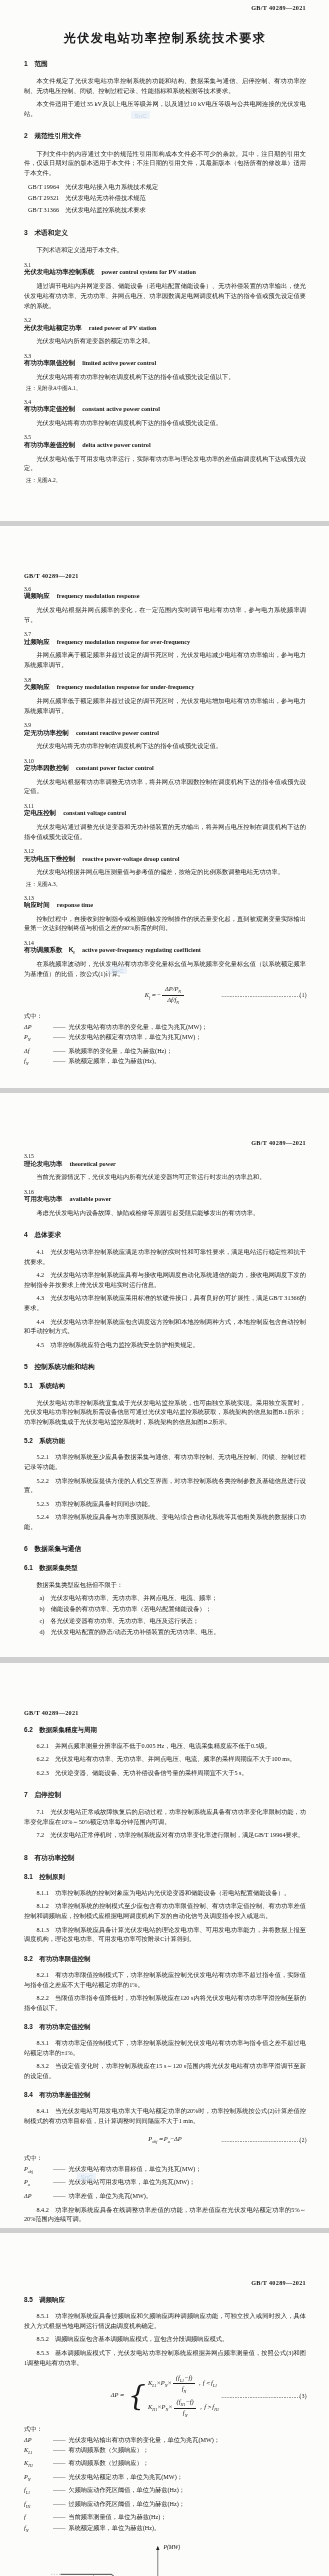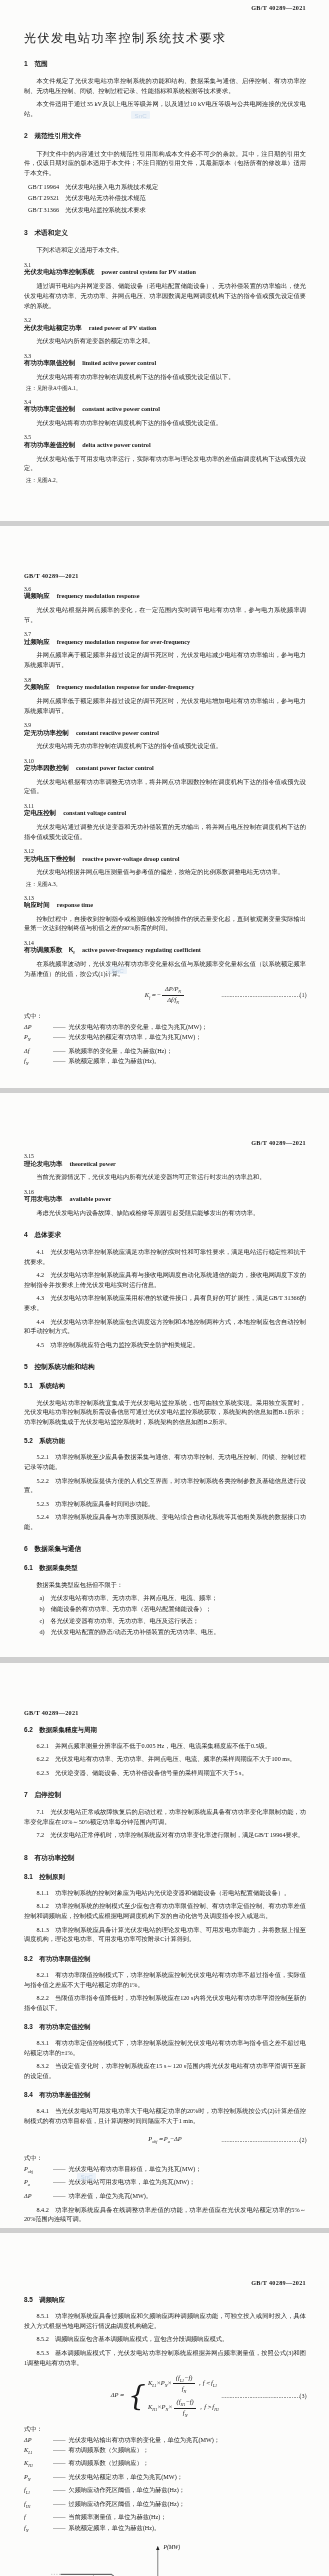--- a/index.html
+++ b/index.html
@@ -3,21 +3,21 @@
 <meta charset="utf-8">
 <style>
   html,body{margin:0;padding:0;background:#c9c9c9;}
   body{font-family:"Liberation Serif","DejaVu Serif",serif;color:#1b1b1b;width:330px;}
   #doc-root{width:330px;}
   .page{width:330px;background:#fcfcfb;overflow:hidden;position:relative;box-sizing:border-box;padding-left:24px;padding-right:24px;}
   .pgap{height:5.2px;background:#cfcfcf;}
   .hdr{font-weight:bold;font-size:6.2px;letter-spacing:0.3px;}
   .hdr.right{text-align:right;}
   .hdr.left{text-align:left;}
-  .doc-title{font-family:"Liberation Sans","DejaVu Sans",sans-serif;font-weight:normal;font-size:12px;letter-spacing:1.5px;margin:18.5px 0 7.2px 0;}
+  .doc-title{font-family:"Liberation Sans","DejaVu Sans",sans-serif;font-weight:bold;font-size:12px;text-align:center;letter-spacing:1.5px;margin:18.5px 0 7.2px 0;}
   .h1{font-family:"Liberation Sans","DejaVu Sans",sans-serif;font-weight:bold;font-size:6.7px;margin:13.4px 0 7.2px 0;}
   .h2{font-family:"Liberation Sans","DejaVu Sans",sans-serif;font-weight:bold;font-size:6.4px;margin:10.3px 0 6.2px 0;}
   .para{font-size:6.2px;line-height:9.8px;margin:3.6px 0;text-indent:2em;text-align:justify;}
   .ref{font-size:6.2px;line-height:10.8px;margin:1px 0;padding-left:4.1px;}
   .li{font-size:6.2px;line-height:10.3px;margin:1px 0;padding-left:15.5px;text-align:justify;}
   .term-num{font-size:5.7px;margin:6.7px 0 0.5px 0;}
   .term-line{font-size:6.4px;margin:0 0 1.5px 0;}
   .term-line .zh{font-family:"Liberation Sans","DejaVu Sans",sans-serif;font-weight:bold;}
   .term-line .en{font-weight:bold;font-size:6.2px;margin-left:7.2px;}
   .note{font-size:5.4px;margin:1.5px 0 2.1px 2.1px;}

